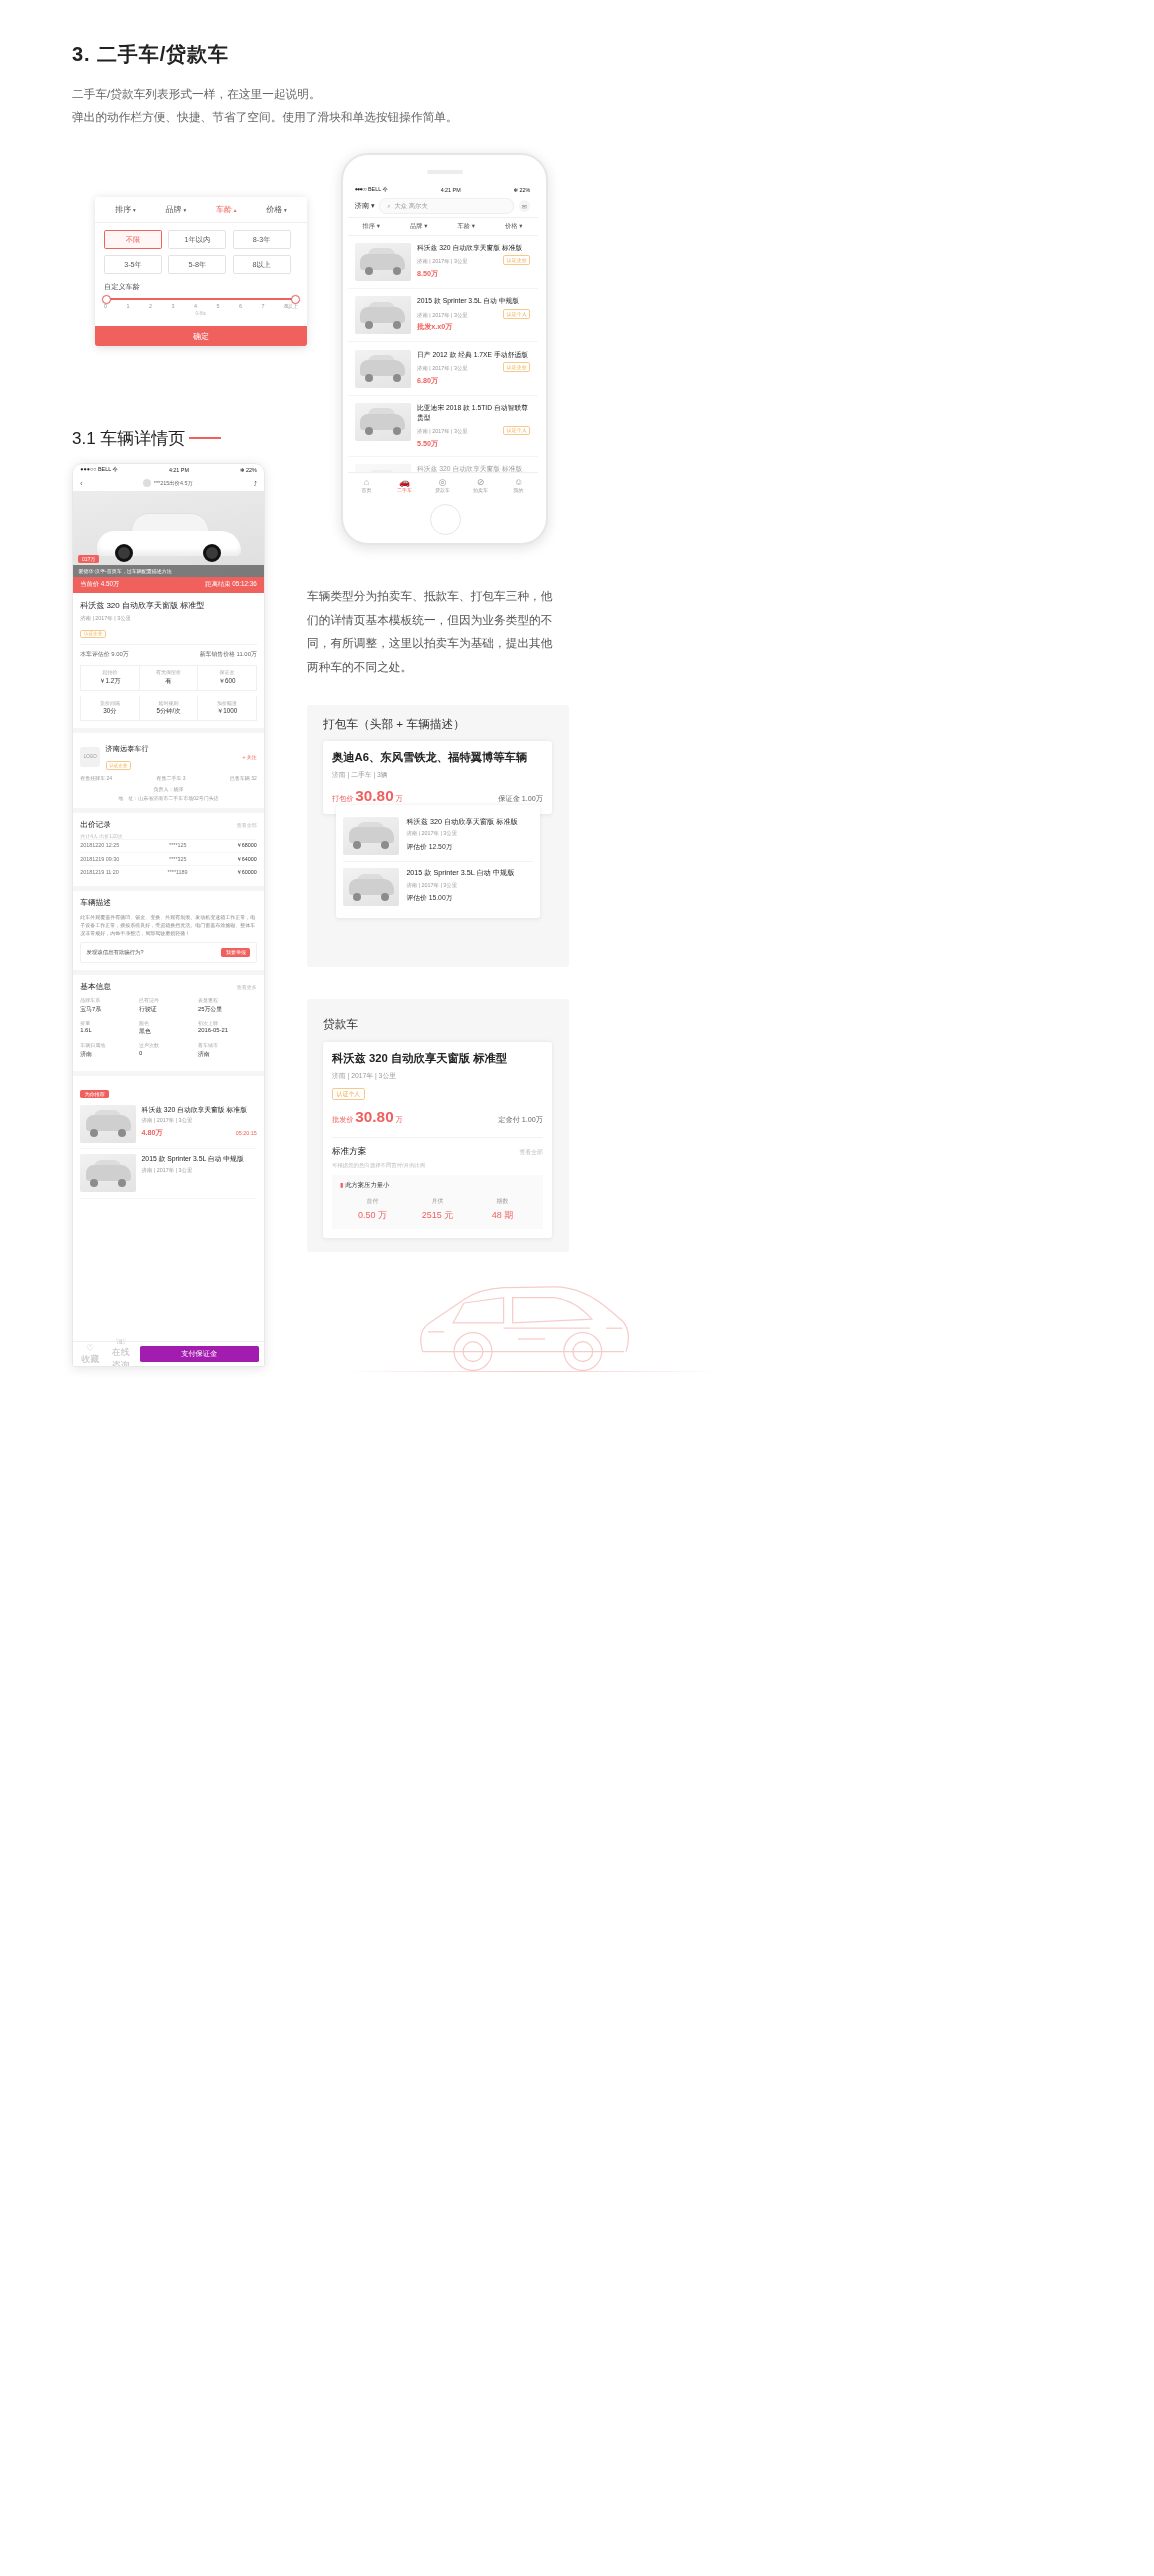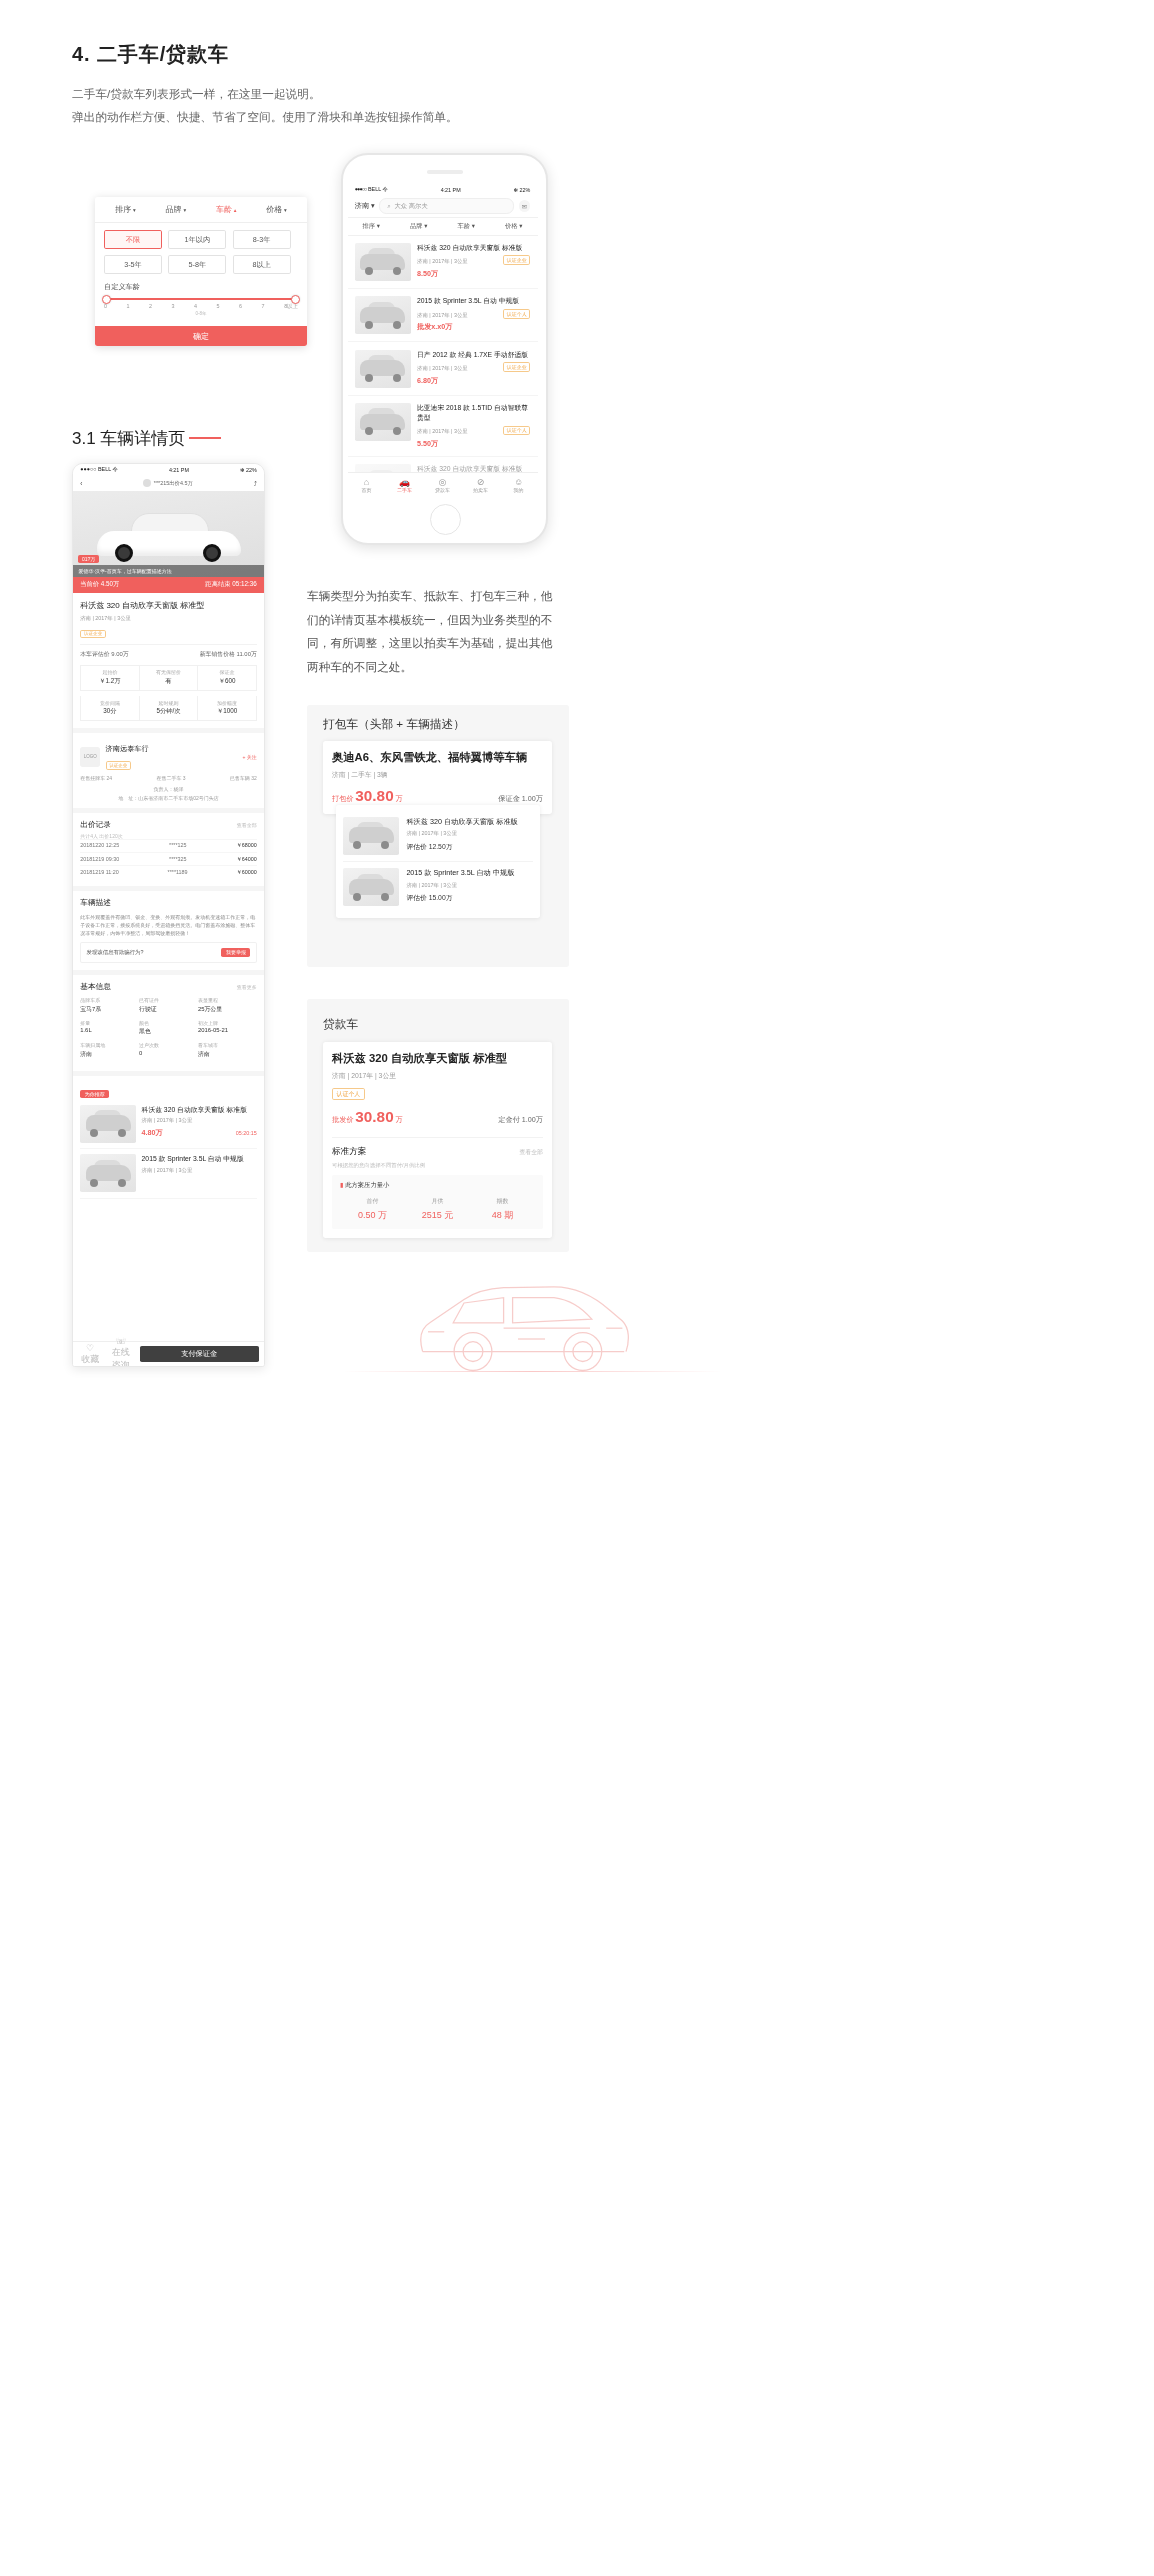--- a/index.html
+++ b/index.html
@@ -100,21 +100,21 @@
   .report .btn{background:#f0605d;color:#fff;font-size:5px;border-radius:1.8px;padding:1.8px 4.5px;}
   .gallery{height:95px;background:#2f2f2f;position:relative;margin-top:5.4px;border-radius:1.8px;overflow:hidden;}
   .gal-car{position:absolute;left:25px;top:27px;width:126px;height:43px;background:#1d1d1d;border-radius:20px 23.5px 5.4px 5.4px;}
   .gal-car:after{content:"";position:absolute;left:31px;top:-14.4px;width:63px;height:20px;background:#2a2a2a;border-radius:14.4px 14.4px 0 0;}
   .gal-btn{position:absolute;left:50%;margin-left:-20px;bottom:6.3px;background:#f0605d;color:#fff;font-size:5px;padding:1.8px 7.2px;border-radius:1.8px;}
   .rec-flag{display:inline-block;background:#f0605d;color:#fff;font-size:5px;padding:0.9px 4.5px;border-radius:1.8px;}
   .rec-item{display:flex;gap:5.4px;padding:5.4px 0;border-bottom:0.9px solid #f5f5f5;}
   .bottombar{position:absolute;left:0;bottom:0;width:191px;height:25px;background:#fff;border-top:0.9px solid #eee;display:flex;align-items:center;padding:0 5.4px;box-sizing:border-box;gap:7.2px;}
   .bb-ic{font-size:5px;color:#999;text-align:center;width:23.5px;}
   .bb-ic span{display:block;font-size:9px;color:#bbb;}
-  .bb-btn{flex:1;height:16px;background:#404040;color:#fff;font-size:7.2px;border-radius:1.8px;display:flex;align-items:center;justify-content:center;}
+  .bb-btn{flex:1;height:16px;background:#a21caf;color:#fff;font-size:7.2px;border-radius:1.8px;display:flex;align-items:center;justify-content:center;}
 
   
   #right-note{position:absolute;left:307px;top:584px;width:253px;font-size:11.7px;color:#555;line-height:23.5px;}
 
   
   #pack-wrap{position:absolute;left:307px;top:705px;width:262px;height:262px;background:#f6f6f6;border-radius:2.7px;}
   #pack-title{position:absolute;left:323px;top:717px;font-size:11.7px;color:#333;}
   #pack-card{position:absolute;left:323px;top:741px;width:229px;background:#fff;border-radius:2.7px;box-shadow:0 0.9px 4.5px rgba(0,0,0,.08);padding:9px;box-sizing:border-box;}
   .pk-h{font-size:11.3px;color:#222;font-weight:bold;}
   .pk-sub{font-size:6.8px;color:#999;margin-top:4.5px;}
@@ -152,21 +152,21 @@
 
   
   #suv{position:absolute;left:410px;top:1258px;width:225px;height:135px;opacity:.55;}
   .ground{position:absolute;left:343px;top:1371px;width:379px;height:0.9px;background:linear-gradient(90deg,rgba(240,96,93,0),rgba(240,96,93,.35),rgba(240,96,93,0));}
 </style>
 </head>
 <body>
 
 <div class="page">
 
-  <div class="sec-title" style="left:72px;top:41px;">4. 二手车/贷款车</div>
+  <div class="sec-title" style="left:72px;top:41px;">3. 二手车/贷款车</div>
   <div class="sec-desc" style="left:72px;top:72px;">二手车/贷款车列表形式一样，在这里一起说明。</div>
   <div class="sec-desc" style="left:72px;top:95px;">弹出的动作栏方便、快捷、节省了空间。使用了滑块和单选按钮操作简单。</div>
 
   <div class="sub-title" style="left:72px;top:427px;">3.1 车辆详情页</div>
   <div class="sub-rule" style="left:189px;top:437px;width:32px;"></div>
 
   <div id="filter-popup">
     <div class="f-tabs">
       <div class="f-tab"><span>排序</span><span class="car">▾</span></div>
       <div class="f-tab"><span>品牌</span><span class="car">▾</span></div>

